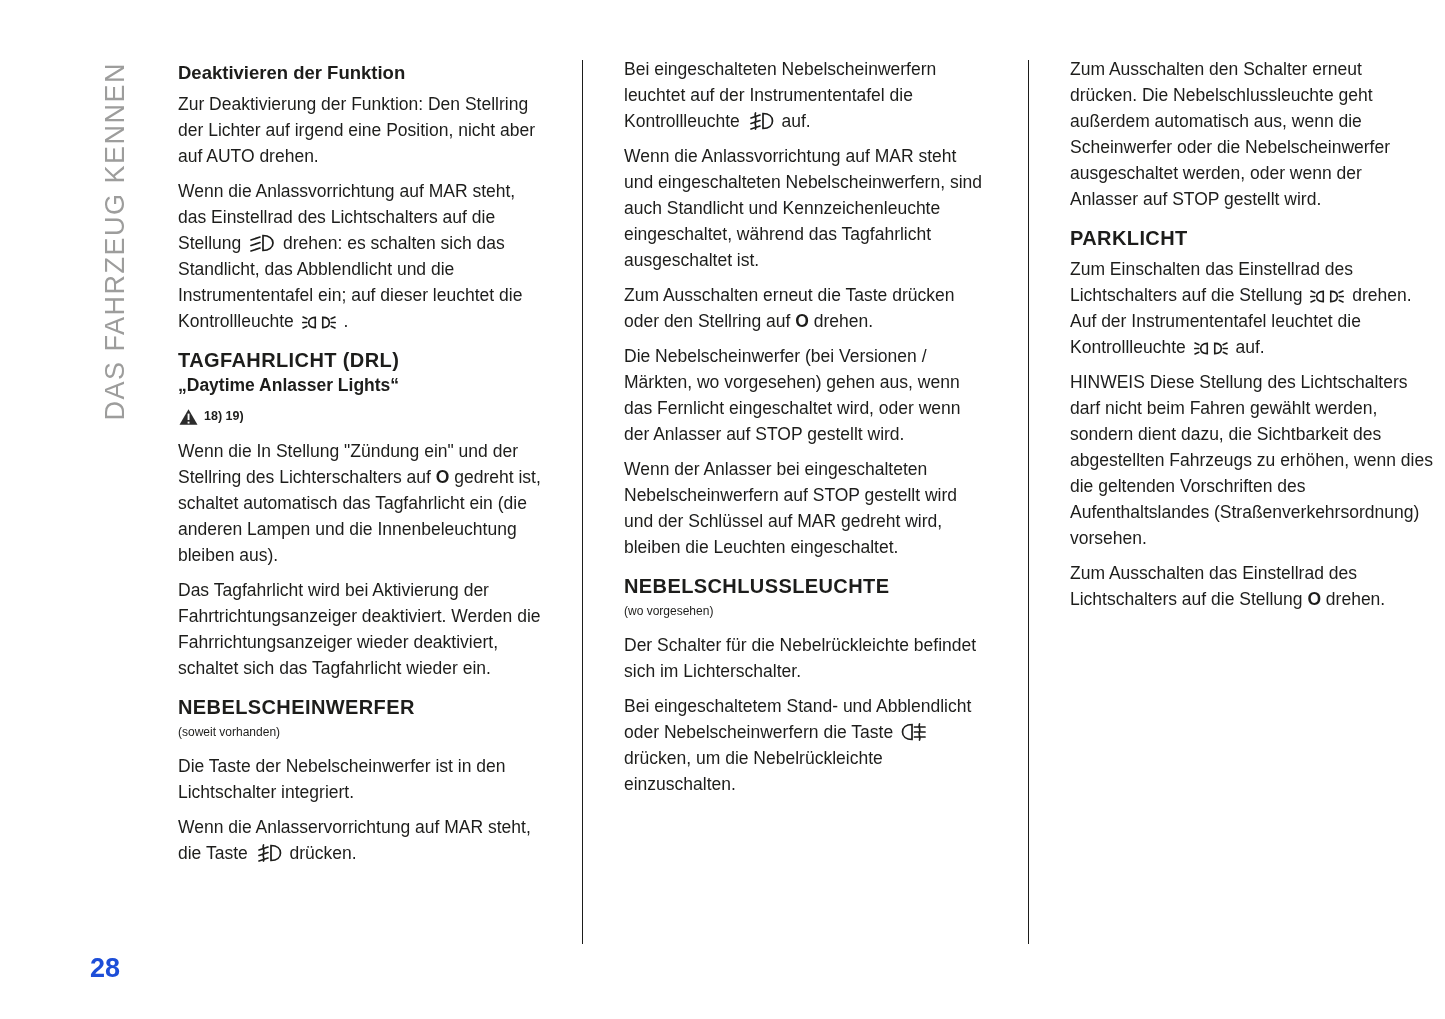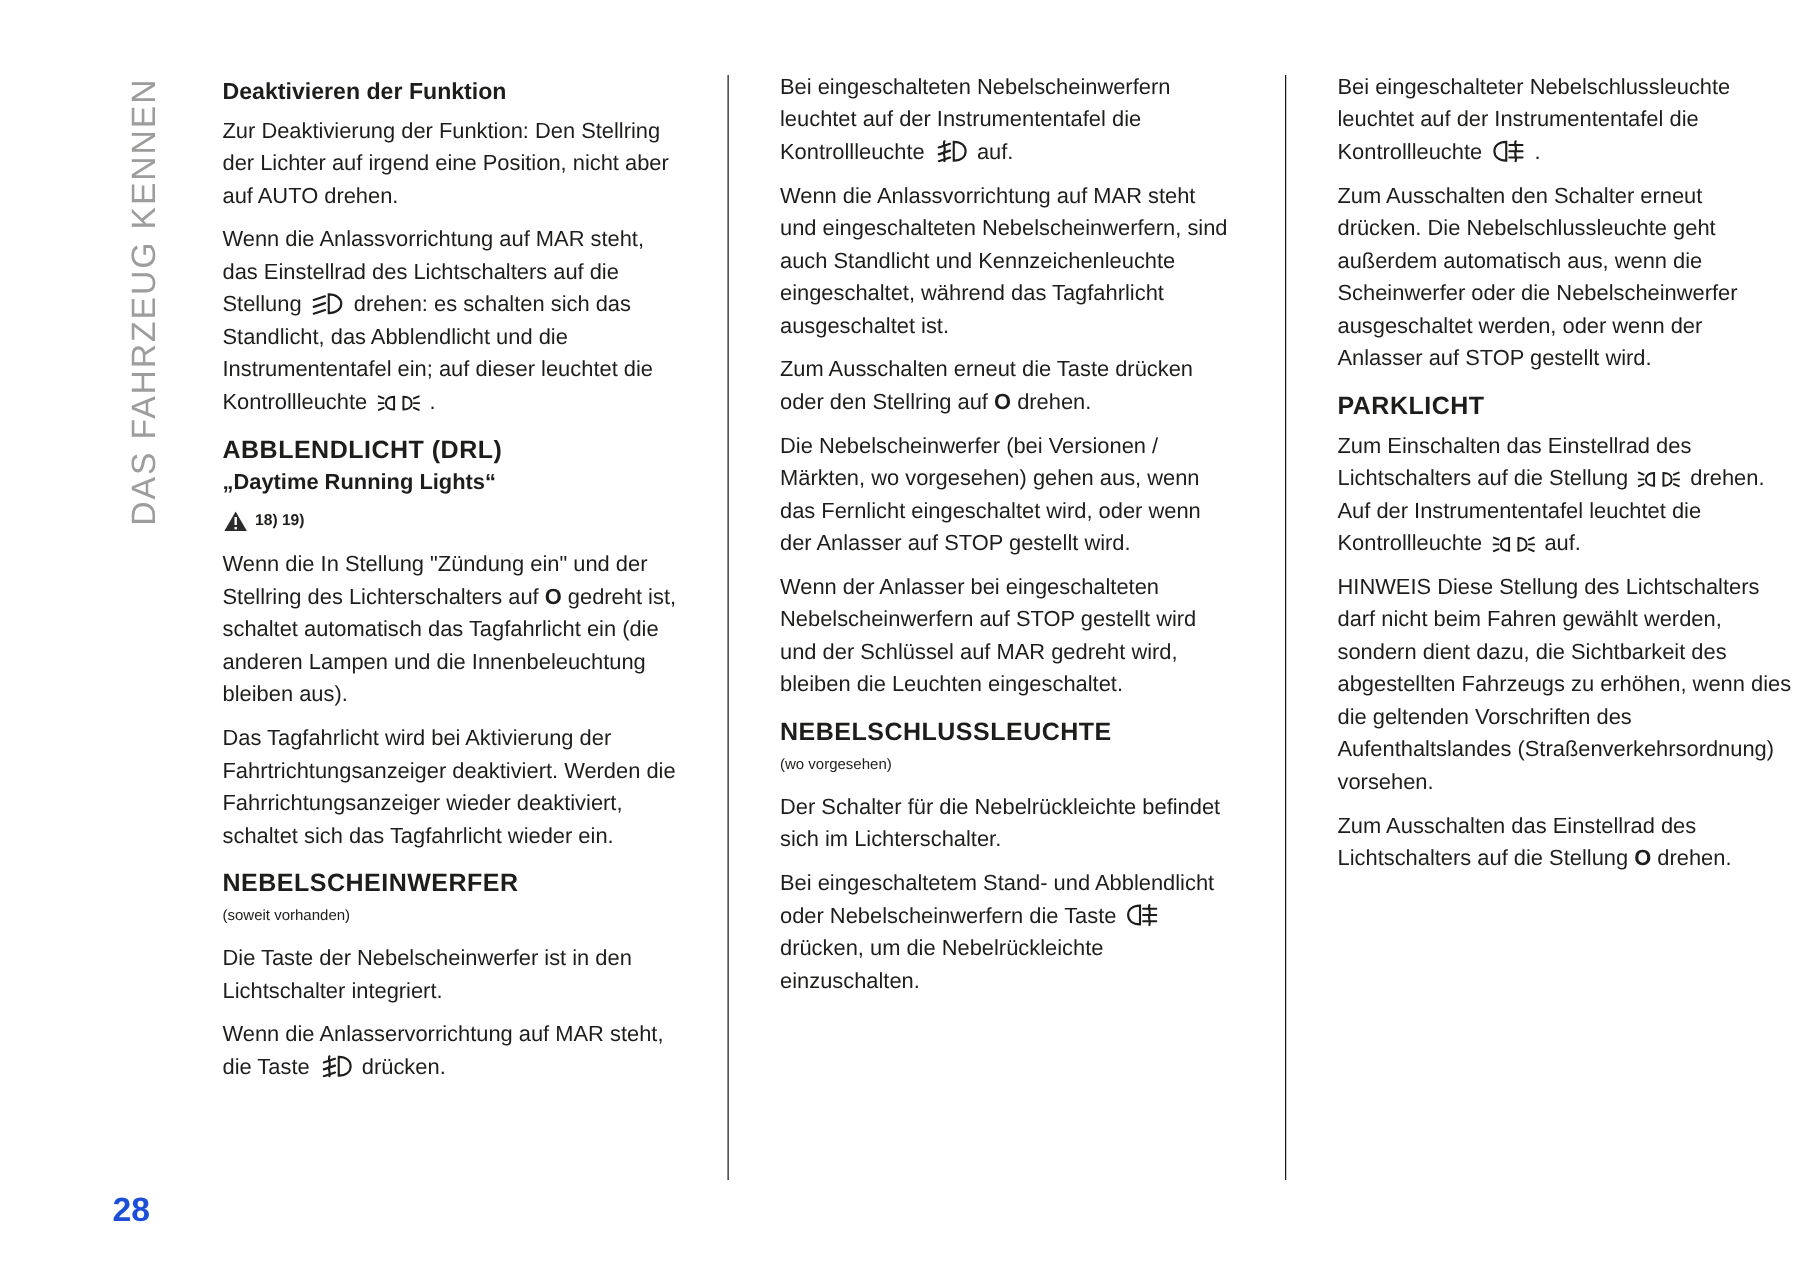--- a/index.html
+++ b/index.html
@@ -40,22 +40,22 @@
         <p class="para"><span>Zur Deaktivierung der Funktion: Den Stellring der Lichter auf irgend eine Position, nicht aber auf AUTO drehen.</span></p>
         <p class="para"><span>Wenn die Anlassvorrichtung auf MAR steht, das Einstellrad des Lichtschalters auf die Stellung </span><span class="inline-icon"><svg width="26" height="18" viewBox="0 0 26 18">
               <path d="M14 1.5 C20 1.5 24 4.7 24 9 C24 13.3 20 16.5 14 16.5 L14 1.5 Z" fill="none" stroke="#1d1d1b" stroke-width="1.7" stroke-linecap="round"></path>
               <path d="M11 3 L2 6 M11 8.5 L2 11.5 M11 14 L2 17" fill="none" stroke="#1d1d1b" stroke-width="1.7" stroke-linecap="round"></path>
             </svg></span><span> drehen: es schalten sich das Standlicht, das Abblendlicht und die Instrumententafel ein; auf dieser leuchtet die Kontrollleuchte </span><span class="inline-icon"><svg width="34" height="15" viewBox="0 0 36 16">
               <path d="M14 2.5 C9.5 2.5 7 4.8 7 8 C7 11.2 9.5 13.5 14 13.5 L14 2.5 Z" fill="none" stroke="#1d1d1b" stroke-width="1.7" stroke-linecap="round"></path>
               <path d="M22 2.5 C26.5 2.5 29 4.8 29 8 C29 11.2 26.5 13.5 22 13.5 L22 2.5 Z" fill="none" stroke="#1d1d1b" stroke-width="1.7" stroke-linecap="round"></path>
               <path d="M5 4 L1 2.2 M5 8 L0.7 8 M5 12 L1 13.8" fill="none" stroke="#1d1d1b" stroke-width="1.7" stroke-linecap="round"></path>
               <path d="M31 4 L35 2.2 M31 8 L35.3 8 M31 12 L35 13.8" fill="none" stroke="#1d1d1b" stroke-width="1.7" stroke-linecap="round"></path>
             </svg></span><span> .</span></p>
-        <h2 class="h-caps">ABBLENDLICHT (DRL)</h2>
-        <h4 class="h-sub">„Daytime Running Lights“</h4>
+        <h2 class="h-caps">TAGFAHRLICHT (DRL)</h2>
+        <h4 class="h-sub">„Daytime Anlasser Lights“</h4>
         <div class="warning-row">
           <span class="w-icon"><svg width="21" height="18" viewBox="0 0 20 18">
               <path d="M10 1.2 L19 16.8 L1 16.8 Z" fill="#2b2b2b"></path>
               <rect x="9.1" y="5.6" width="1.9" height="6.4" fill="#ffffff"></rect>
               <rect x="9.1" y="13.6" width="1.9" height="1.9" fill="#ffffff"></rect>
             </svg></span>
           <span class="warning-refs">18) 19)</span>
         </div>
         <p class="para"><span>Wenn die In Stellung "Zündung ein" und der Stellring des Lichterschalters auf </span><span class="b">O</span><span> gedreht ist, schaltet automatisch das Tagfahrlicht ein (die anderen Lampen und die Innenbeleuchtung bleiben aus).</span></p>
         <p class="para"><span>Das Tagfahrlicht wird bei Aktivierung der Fahrtrichtungsanzeiger deaktiviert. Werden die Fahrrichtungsanzeiger wieder deaktiviert, schaltet sich das Tagfahrlicht wieder ein.</span></p>
@@ -83,25 +83,20 @@
         <div class="sub-note">(wo vorgesehen)</div>
         <p class="para"><span>Der Schalter für die Nebelrückleichte befindet sich im Lichterschalter.</span></p>
         <p class="para"><span>Bei eingeschaltetem Stand- und Abblendlicht oder Nebelscheinwerfern die Taste </span><span class="inline-icon"><svg width="26" height="18" viewBox="0 0 26 18">
               <path d="M11 1.5 C5 1.5 1.5 4.7 1.5 9 C1.5 13.3 5 16.5 11 16.5 L11 1.5 Z" fill="none" stroke="#1d1d1b" stroke-width="1.7" stroke-linecap="round"></path>
               <path d="M13.5 4 L24 4 M13.5 9 L24 9 M13.5 14 L24 14" fill="none" stroke="#1d1d1b" stroke-width="1.7" stroke-linecap="round"></path>
               <path d="M18.5 1 C17.3 3.8 19.7 6.2 18.5 9 C17.3 11.8 19.7 14.2 18.5 17" fill="none" stroke="#1d1d1b" stroke-width="1.7" stroke-linecap="round"></path>
             </svg></span><span> drücken, um die Nebelrückleichte einzuschalten.</span></p>
       </div>
     <div class="divider"></div>
     <div class="column">
-        <p class="para"><span>Bei eingeschalteter Nebelschlussleuchte leuchtet auf der Instrumententafel die Kontrollleuchte </span><span class="inline-icon"><svg width="26" height="18" viewBox="0 0 26 18">
-              <path d="M11 1.5 C5 1.5 1.5 4.7 1.5 9 C1.5 13.3 5 16.5 11 16.5 L11 1.5 Z" fill="none" stroke="#1d1d1b" stroke-width="1.7" stroke-linecap="round"></path>
-              <path d="M13.5 4 L24 4 M13.5 9 L24 9 M13.5 14 L24 14" fill="none" stroke="#1d1d1b" stroke-width="1.7" stroke-linecap="round"></path>
-              <path d="M18.5 1 C17.3 3.8 19.7 6.2 18.5 9 C17.3 11.8 19.7 14.2 18.5 17" fill="none" stroke="#1d1d1b" stroke-width="1.7" stroke-linecap="round"></path>
-            </svg></span><span> .</span></p>
         <p class="para"><span>Zum Ausschalten den Schalter erneut drücken. Die Nebelschlussleuchte geht außerdem automatisch aus, wenn die Scheinwerfer oder die Nebelscheinwerfer ausgeschaltet werden, oder wenn der Anlasser auf STOP gestellt wird.</span></p>
         <h2 class="h-caps">PARKLICHT</h2>
         <p class="para"><span>Zum Einschalten das Einstellrad des Lichtschalters auf die Stellung </span><span class="inline-icon"><svg width="34" height="15" viewBox="0 0 36 16">
               <path d="M14 2.5 C9.5 2.5 7 4.8 7 8 C7 11.2 9.5 13.5 14 13.5 L14 2.5 Z" fill="none" stroke="#1d1d1b" stroke-width="1.7" stroke-linecap="round"></path>
               <path d="M22 2.5 C26.5 2.5 29 4.8 29 8 C29 11.2 26.5 13.5 22 13.5 L22 2.5 Z" fill="none" stroke="#1d1d1b" stroke-width="1.7" stroke-linecap="round"></path>
               <path d="M5 4 L1 2.2 M5 8 L0.7 8 M5 12 L1 13.8" fill="none" stroke="#1d1d1b" stroke-width="1.7" stroke-linecap="round"></path>
               <path d="M31 4 L35 2.2 M31 8 L35.3 8 M31 12 L35 13.8" fill="none" stroke="#1d1d1b" stroke-width="1.7" stroke-linecap="round"></path>
             </svg></span><span> drehen. Auf der Instrumententafel leuchtet die Kontrollleuchte </span><span class="inline-icon"><svg width="34" height="15" viewBox="0 0 36 16">
               <path d="M14 2.5 C9.5 2.5 7 4.8 7 8 C7 11.2 9.5 13.5 14 13.5 L14 2.5 Z" fill="none" stroke="#1d1d1b" stroke-width="1.7" stroke-linecap="round"></path>
               <path d="M22 2.5 C26.5 2.5 29 4.8 29 8 C29 11.2 26.5 13.5 22 13.5 L22 2.5 Z" fill="none" stroke="#1d1d1b" stroke-width="1.7" stroke-linecap="round"></path>

